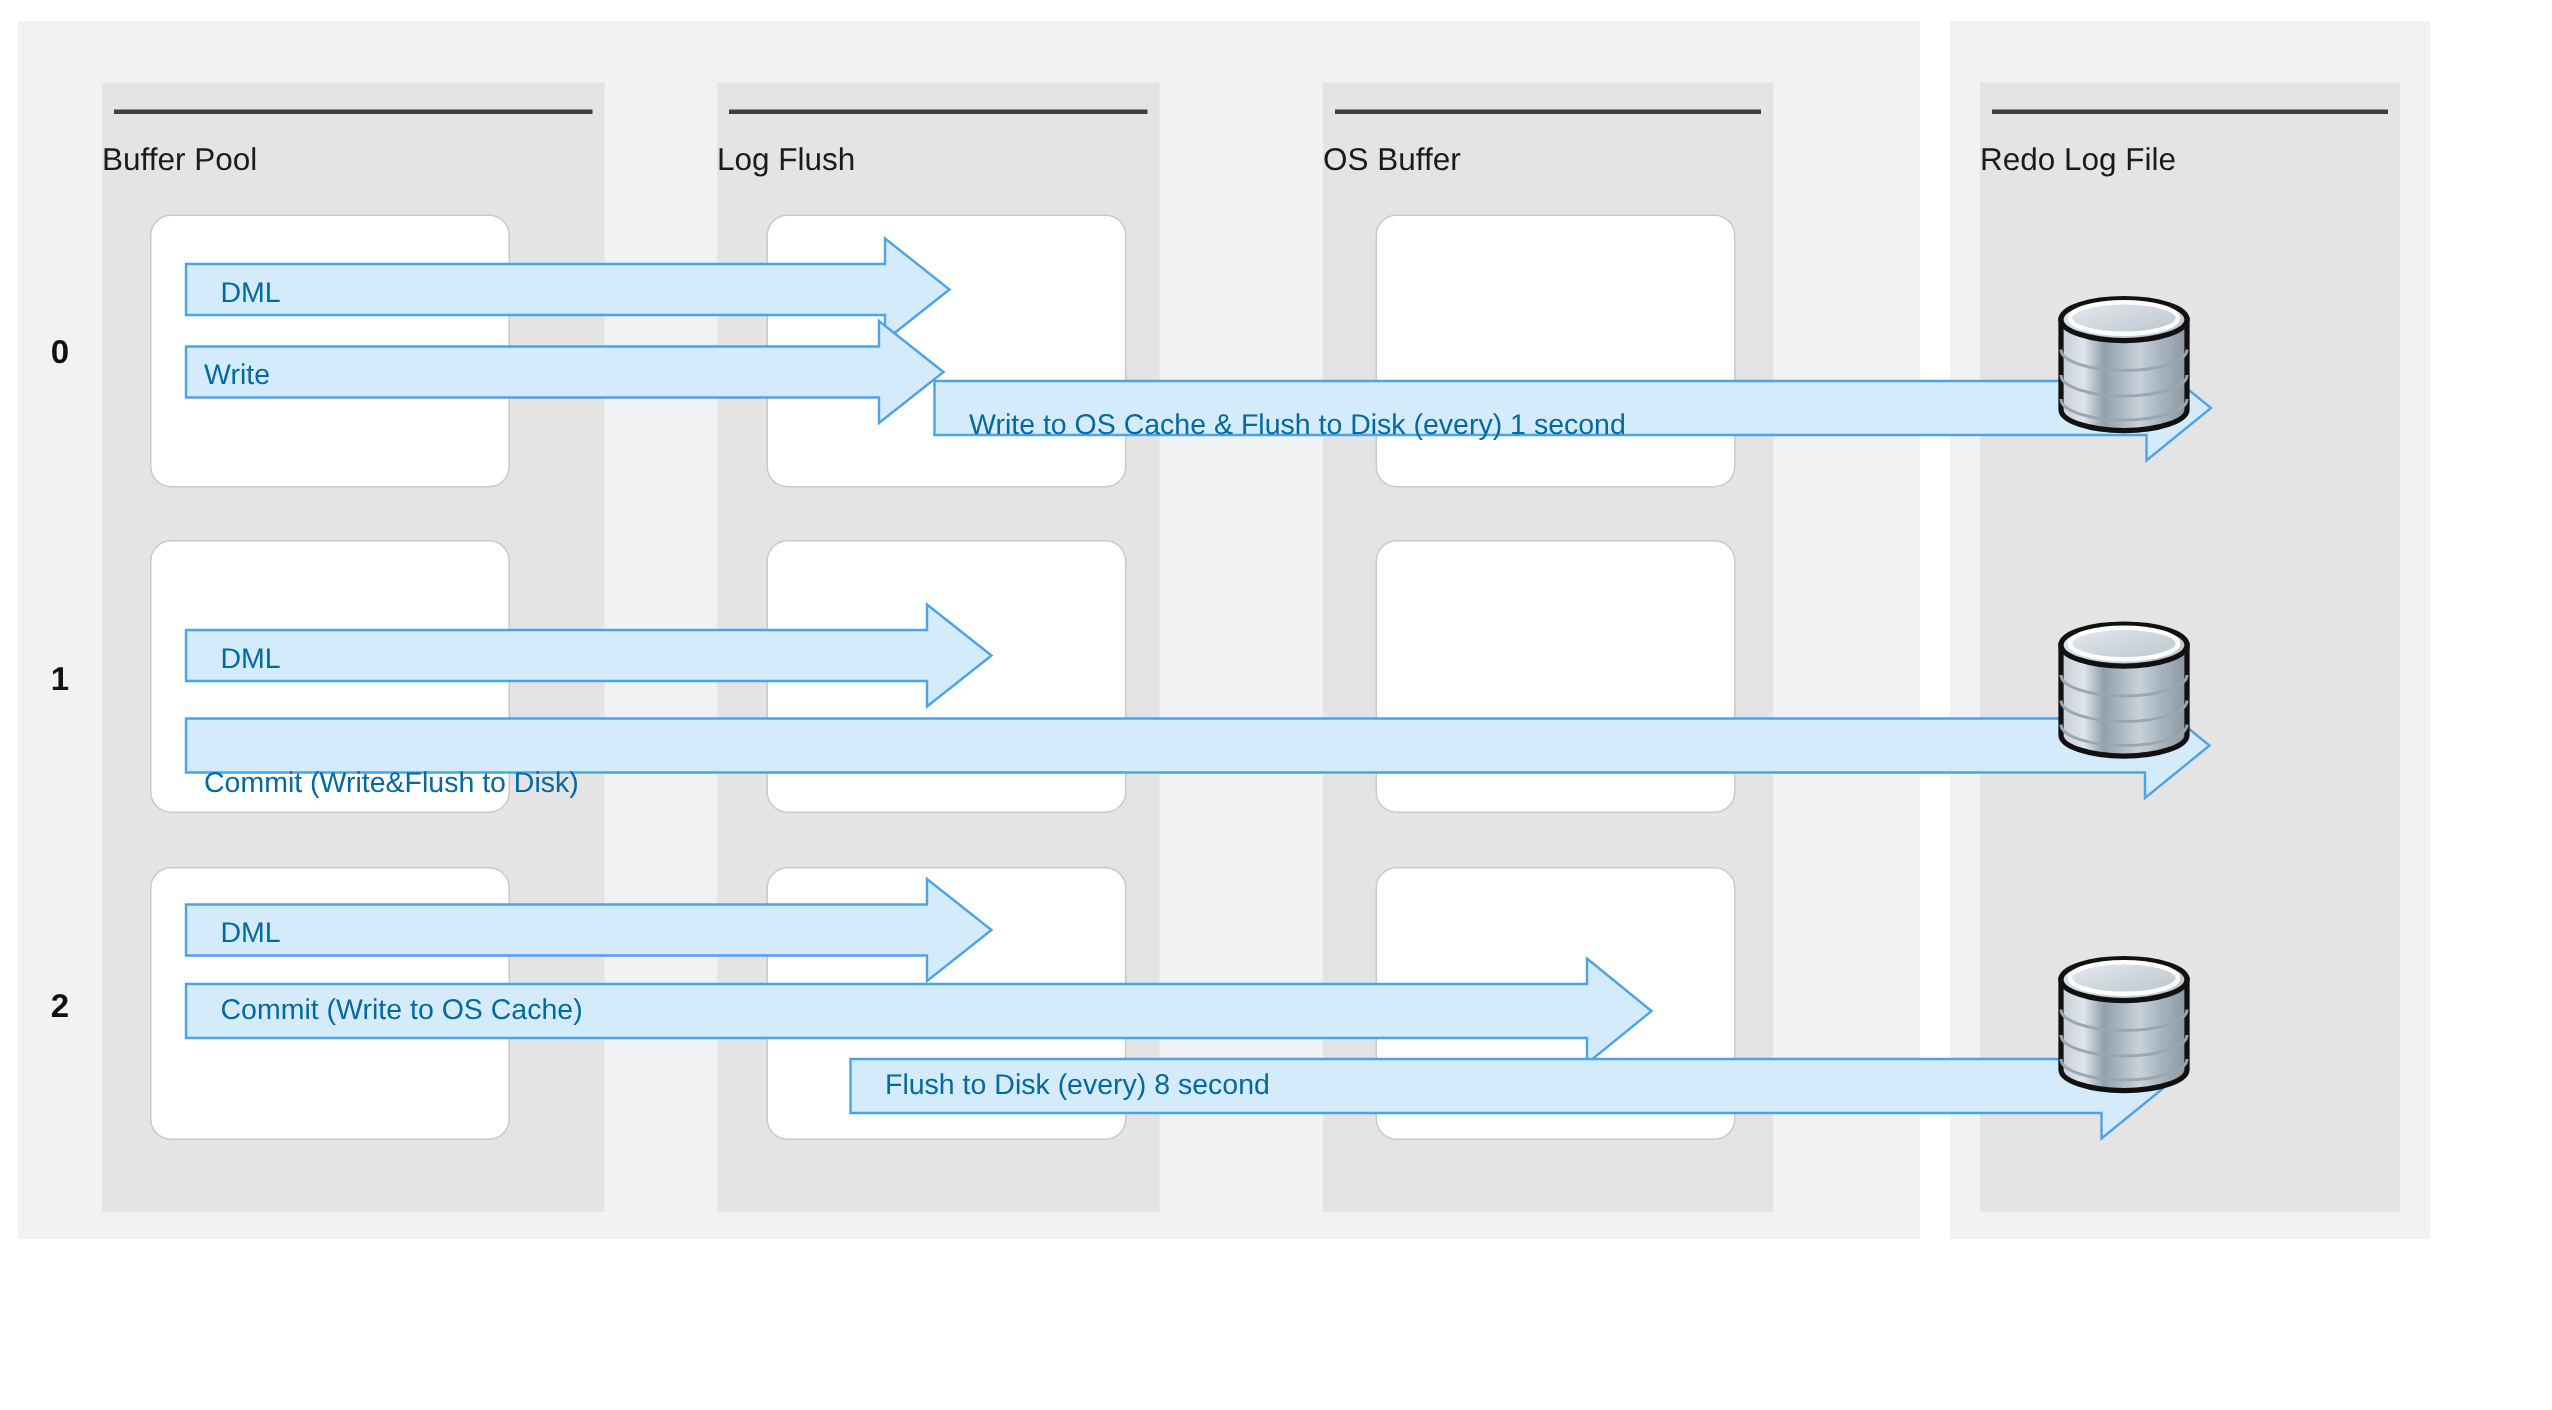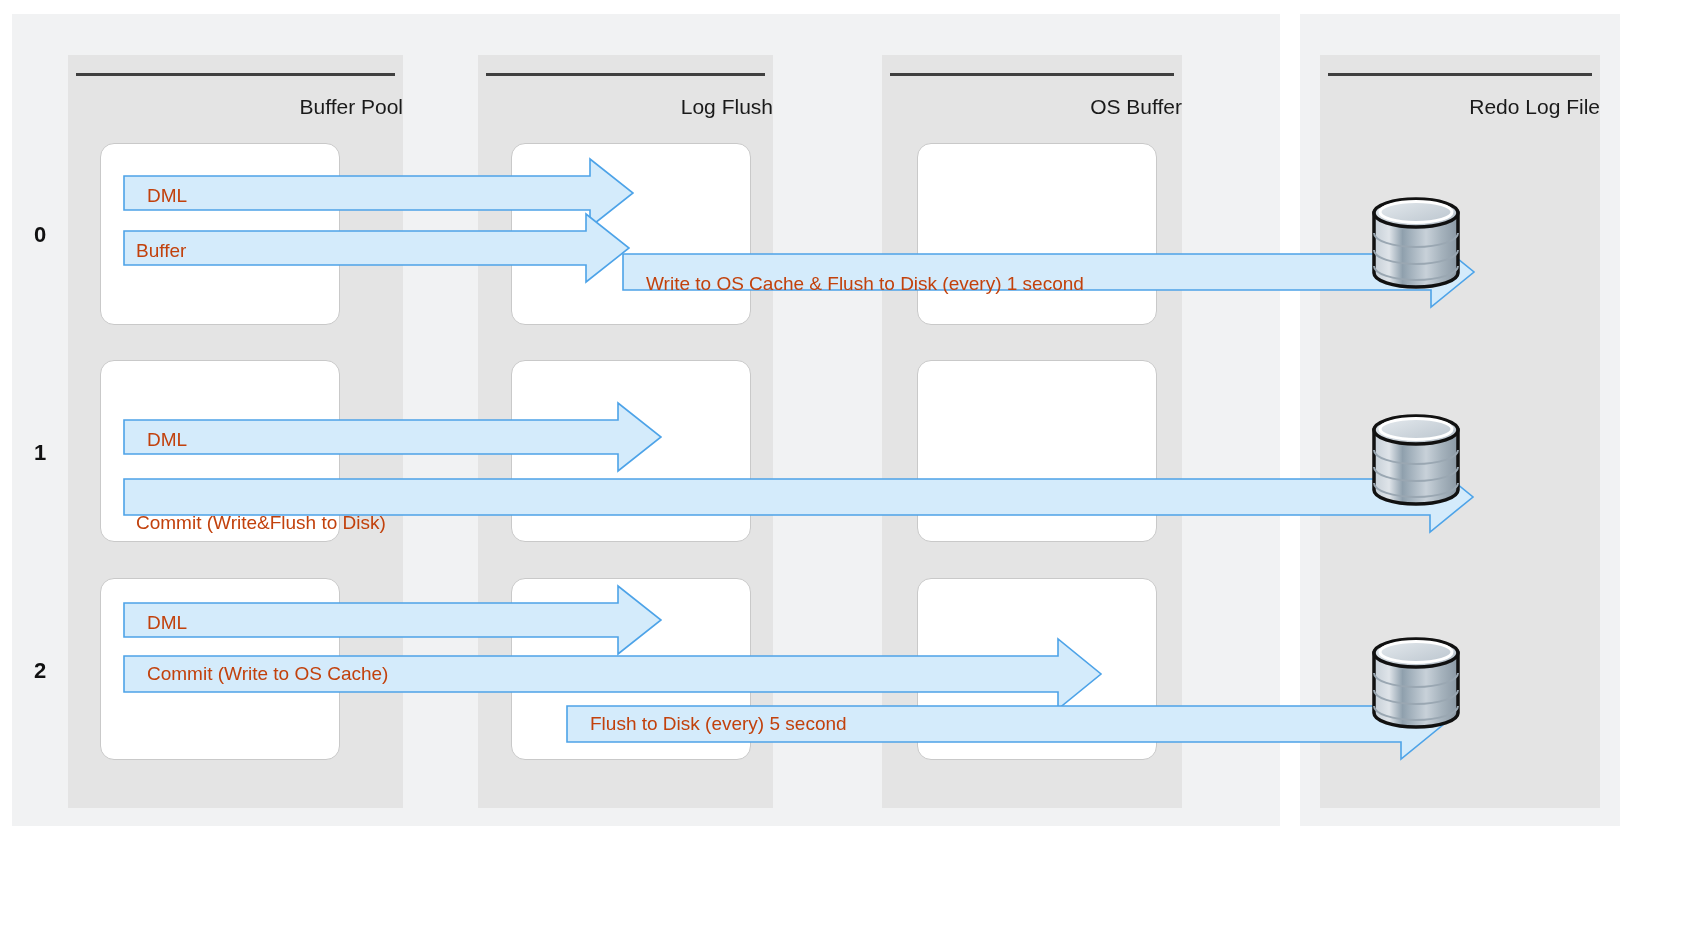--- a/index.html
+++ b/index.html
@@ -45,21 +45,21 @@
     right: 8px;
     top: 18px;
     height: 3px;
     background: #3f3f3f;
   }
   .col-title {
     position: absolute;
     left: 0;
     right: 0;
     top: 40px;
-    text-align: right;
+    text-align: left;
     font-size: 21px;
     color: #1a1a1a;
     font-family: "Liberation Sans", sans-serif;
     white-space: nowrap;
   }
 
   
   .card {
     position: absolute;
     background: #ffffff;
@@ -83,21 +83,21 @@
   .arrow {
     position: absolute;
   }
   .arrow svg {
     display: block;
     overflow: visible;
   }
   .arrow-label {
     position: absolute;
     font-size: 19px;
-    color: #c2410c;
+    color: #0369a1;
     white-space: nowrap;
     font-family: "Liberation Sans", sans-serif;
     line-height: 1;
   }
 
   
   .db-icon {
     position: absolute;
   }
 </style>
@@ -150,21 +150,21 @@
       <path d="M0,18 L466,18 L466,1 L509,35 L466,69 L466,52 L0,52 Z" fill="#d4ebfb" stroke="#4da3e8" stroke-width="1.6" stroke-linejoin="miter"></path>
     </svg>
   </div>
   <div class="arrow-label" style="left:147px; top:186px;">DML</div>
 
   <div class="arrow" style="left:124px; top:213px;">
     <svg width="506" height="70" viewBox="0 0 506 70">
       <path d="M0,18 L462,18 L462,1 L505,35 L462,69 L462,52 L0,52 Z" fill="#d4ebfb" stroke="#4da3e8" stroke-width="1.6" stroke-linejoin="miter"></path>
     </svg>
   </div>
-  <div class="arrow-label" style="left:136px; top:241px;">Buffer</div>
+  <div class="arrow-label" style="left:136px; top:241px;">Write</div>
 
   <div class="arrow" style="left:623px; top:236px;">
     <svg width="852" height="72" viewBox="0 0 852 72">
       <path d="M0,18 L808,18 L808,1 L851,36 L808,71 L808,54 L0,54 Z" fill="#d4ebfb" stroke="#4da3e8" stroke-width="1.6" stroke-linejoin="miter"></path>
     </svg>
   </div>
   <div class="arrow-label" style="left:646px; top:262px;margin-top:12px;">Write to OS Cache &amp; Flush to Disk (every) 1 second</div>
 
   <div class="arrow" style="left:124px; top:402px;">
     <svg width="538" height="70" viewBox="0 0 538 70">
@@ -192,21 +192,21 @@
       <path d="M0,18 L934,18 L934,1 L977,36 L934,71 L934,54 L0,54 Z" fill="#d4ebfb" stroke="#4da3e8" stroke-width="1.6" stroke-linejoin="miter"></path>
     </svg>
   </div>
   <div class="arrow-label" style="left:147px; top:664px;">Commit (Write to OS Cache)</div>
 
   <div class="arrow" style="left:567px; top:688px;">
     <svg width="878" height="72" viewBox="0 0 878 72">
       <path d="M0,18 L834,18 L834,1 L877,36 L834,71 L834,54 L0,54 Z" fill="#d4ebfb" stroke="#4da3e8" stroke-width="1.6" stroke-linejoin="miter"></path>
     </svg>
   </div>
-  <div class="arrow-label" style="left:590px; top:714px;">Flush to Disk (every) 5 second</div>
+  <div class="arrow-label" style="left:590px; top:714px;">Flush to Disk (every) 8 second</div>
 
   <div class="db-icon" style="left:1366px; top:193px;">
     <svg width="100" height="100" viewBox="0 0 100 100">
       <defs>
         <linearGradient id="bodyGrad0" x1="0" y1="0" x2="1" y2="0">
           <stop offset="0%" stop-color="#c6cfd7"></stop>
           <stop offset="18%" stop-color="#dfe4e9"></stop>
           <stop offset="34%" stop-color="#8fa0ad"></stop>
           <stop offset="62%" stop-color="#c8d1d9"></stop>
           <stop offset="80%" stop-color="#a6b3bd"></stop>

